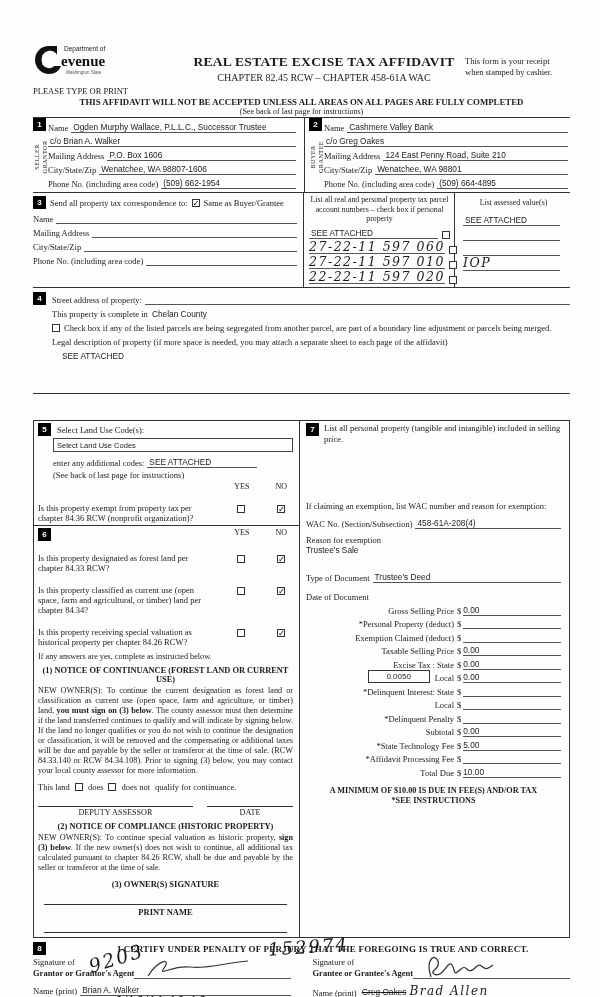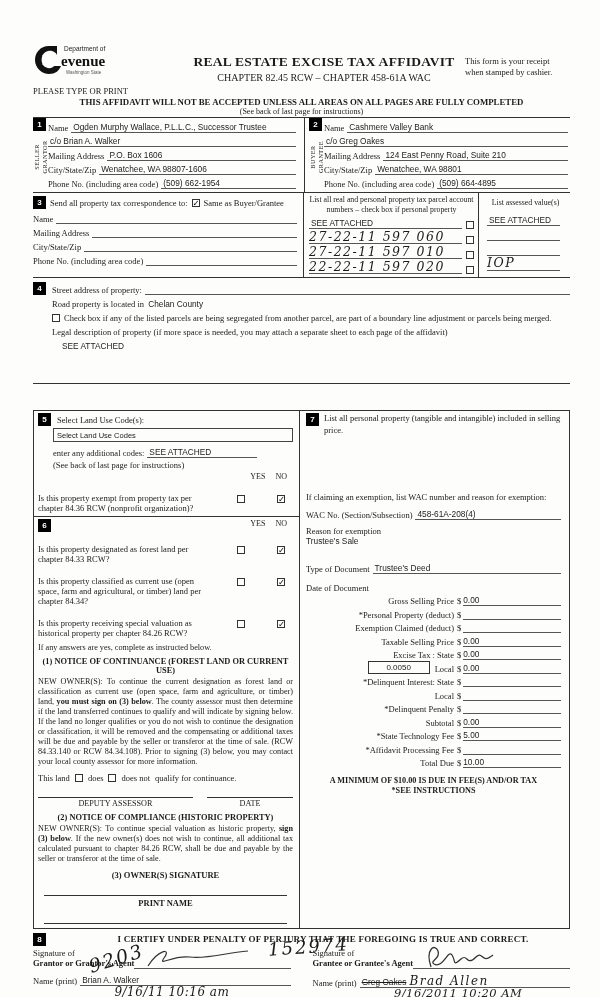--- a/index.html
+++ b/index.html
@@ -39,37 +39,37 @@
   .party.left { border-right:1px solid #333; padding-right:8px; }
   .party.right { padding-right:2px; }
   .rail { width:15px; position:relative; flex:none; }
   .vlabel { position:absolute; top:55%; left:50%; transform:translate(-50%,-50%) rotate(-90deg);
             font-size:6.3px; letter-spacing:0.4px; white-space:nowrap; line-height:1.25; text-align:center; }
   .pbody { flex:1; padding-top:1px; }
   
   .sec3 { display:flex; border-bottom:1px solid #333; }
   .s3left { width:270px; padding:2px 6px 3px 0; }
   .s3head { display:flex; align-items:center; gap:4px; min-height:15px; }
-  .s3mid { width:176px; border-left:1px solid #333; border-right:1px solid #333; padding:2px 4px 3px 5px; }
+  .s3mid { width:152px; border-left:1px solid #333; border-right:1px solid #333; padding:2px 4px 3px 5px; }
   .s3small { font-size:7.8px; text-align:center; line-height:1.25; }
   .prow { display:flex; align-items:flex-end; min-height:15px; }
   .prow .fill { margin-right:4px; }
   .prow .hw { font-size:12.5px; white-space:nowrap; }
   .s3right { flex:1; padding:2px 6px 3px 8px; }
   
   .sec4 { border-bottom:1px solid #333; padding:3px 0 4px 0; }
   .sec4 .ind { padding-left:19px; }
   .cbline { display:flex; gap:4px; align-items:center; margin-top:4px; }
   
   .mainbox { display:flex; border:1px solid #333; margin-top:26px; }
   .mleft { width:266px; border-right:1px solid #333; }
   .sec5 { border-bottom:1px solid #333; padding:2px 6px 2px 4px; }
   .selectbox { border:1px solid #444; font-family:"Liberation Sans",sans-serif; font-size:7.5px;
                padding:1.5px 3px; margin:2px 0 2px 15px; }
-  .yn-head { display:flex; justify-content:flex-end; gap:10px; font-size:8px; padding-right:6px; margin-top:2px;font-family:Liberation Serif, serif; }
+  .yn-head { display:flex; justify-content:flex-end; gap:26px; font-size:8px; padding-right:6px; margin-top:2px;font-family:Liberation Serif, serif; }
   .qrow { display:flex; align-items:flex-start; gap:16px; margin-top:12px; }
   .qrow .qtext { flex:1; line-height:1.18; padding-right:4px; }
   .qrow .cbc { width:24px; text-align:center; flex:none; padding-top:1px; }
   .sec6 { padding:2px 6px 4px 4px; }
   .sec6 p { font-size:8.2px; line-height:1.22; text-align:justify; margin-top:2px; }
   .n-title { font-weight:bold; font-size:8.4px; text-align:center; margin-top:4px; }
   .n2-title { font-weight:bold; font-size:8.4px; text-align:center; margin-top:5px; }
   .landline { display:flex; align-items:center; gap:5px; margin-top:6px; }
   .da-row { display:flex; gap:14px; margin-top:14px; }
   .da-row .u1 { flex:1.8; border-top:1px solid #333; text-align:center; padding-top:1px; font-size:8.2px; }
@@ -294,21 +294,21 @@
     </div>
   </div>
 
   <div class="sec4">
     <div class="fline">
         <span class="secnum" style="margin-right:6px">4</span>
         <span class="lbl">Street address of property:</span>
         <span class="fill"></span>
       </div>
     <div class="ind" style="margin-top:4px">
-      <span>Road property is located in</span>
+      <span>This property is complete in</span>
       <span class="val">Chelan County</span>
     </div>
     <div class="cbline ind">
       <span class="cb"></span>
       <span>Check box if any of the listed parcels are being segregated from another parcel, are part of a boundary line adjustment or parcels being merged.</span>
     </div>
     <div class="ind" style="margin-top:4px">Legal description of property (if more space is needed, you may attach a separate sheet to each page of the affidavit)</div>
     <div class="ind" style="margin-top:4px; padding-left:27px"><span class="val">SEE ATTACHED</span></div>
     <div style="height:28px"></div>
   </div>

